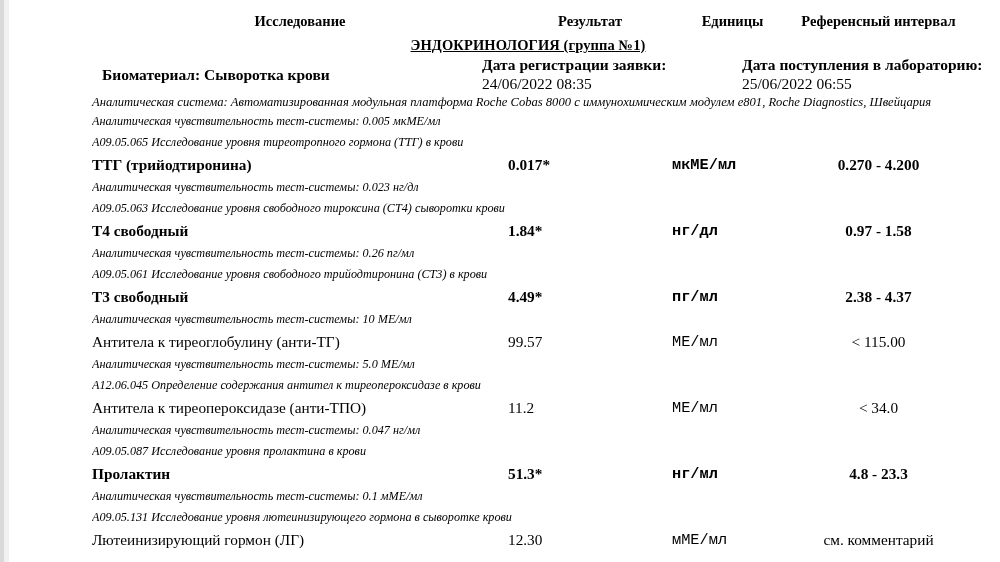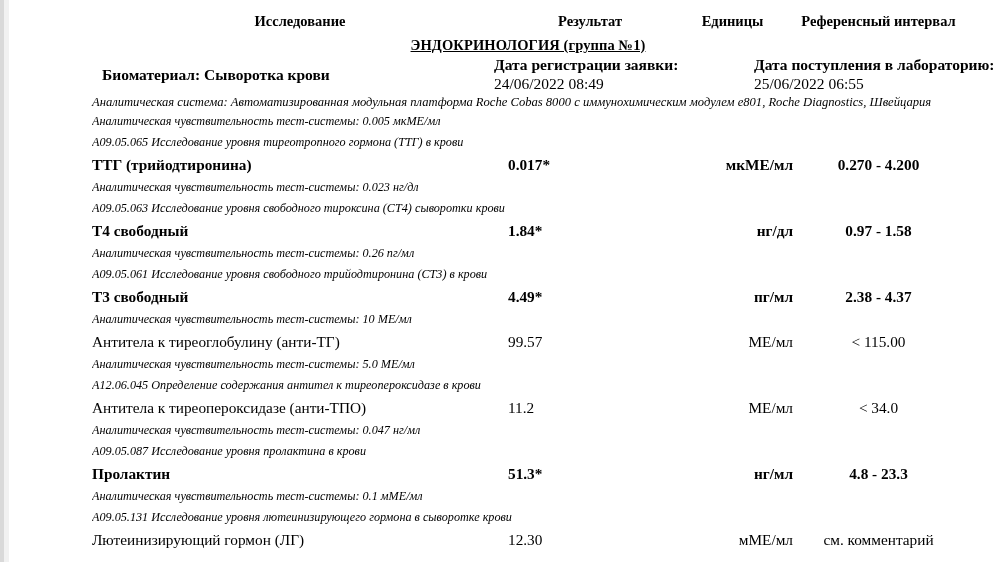--- a/index.html
+++ b/index.html
@@ -116,21 +116,21 @@
     white-space: nowrap;
     line-height: 1.12;
   }
   .meta-date .dvalue {
     font-weight: normal;
     display: block;
     white-space: nowrap;
     line-height: 1.25;
     padding-top: 1px;
   }
-  .meta-date.reg { width: 212px; flex: 0 0 212px; margin-left: 12px; }
+  .meta-date.reg { width: 212px; flex: 0 0 212px; }
   .meta-date.lab { width: 270px; flex: 0 0 270px; margin-left: 48px; }
 
   
   tr.system-row td {
     font-style: italic;
     font-size: 12.6px;
     line-height: 1.35;
     padding: 4px 14px 4px 10px;
     text-align: left;
   }
@@ -149,21 +149,21 @@
   
   tr.result-row td {
     font-size: 15.3px;
     height: 24px;
     line-height: 24px;
     border-bottom: 1.2px solid #9fb6d0;
   }
   tr.result-row.last-visible td { border-bottom: 0; }
   tr.result-row td.name   { padding-left: 10px; text-align: left; }
   tr.result-row td.value  { text-align: left; }
-  tr.result-row td.units  { text-align: right; }
+  tr.result-row td.units  { text-align: left; font-family: Liberation Mono, monospace; }
   tr.result-row td.ref    { text-align: center; }
   tr.result-row.bold td { font-weight: bold; }
 </style>
 </head>
 <body>
 
 <div id="viewer-left-gutter"></div>
 <div id="viewer-left-gutter2"></div>
 
 <div id="page">
@@ -183,21 +183,21 @@
         </tr>
         <tr class="group-title">
           <td class="frame-l frame-r" colspan="4"><span class="group-title-text">ЭНДОКРИНОЛОГИЯ (группа №1)</span></td>
         </tr>
         <tr class="meta-row">
           <td class="frame-l frame-r" colspan="4">
             <div class="meta-inner">
               <div class="meta-biomaterial">Биоматериал: Сыворотка крови</div>
               <div class="meta-date reg">
                 <span class="dlabel">Дата регистрации заявки:</span>
-                <span class="dvalue">24/06/2022 08:49</span>
+                <span class="dvalue">24/06/2022 08:35</span>
               </div>
               <div class="meta-date lab">
                 <span class="dlabel">Дата поступления в лабораторию:</span>
                 <span class="dvalue">25/06/2022 06:55</span>
               </div>
             </div>
           </td>
         </tr>
         <tr class="system-row">
           <td class="frame-l frame-r" colspan="4">Аналитическая система: Автоматизированная модульная платформа Roche Cobas 8000 с иммунохимическим модулем e801, Roche Diagnostics, Швейцария</td>

